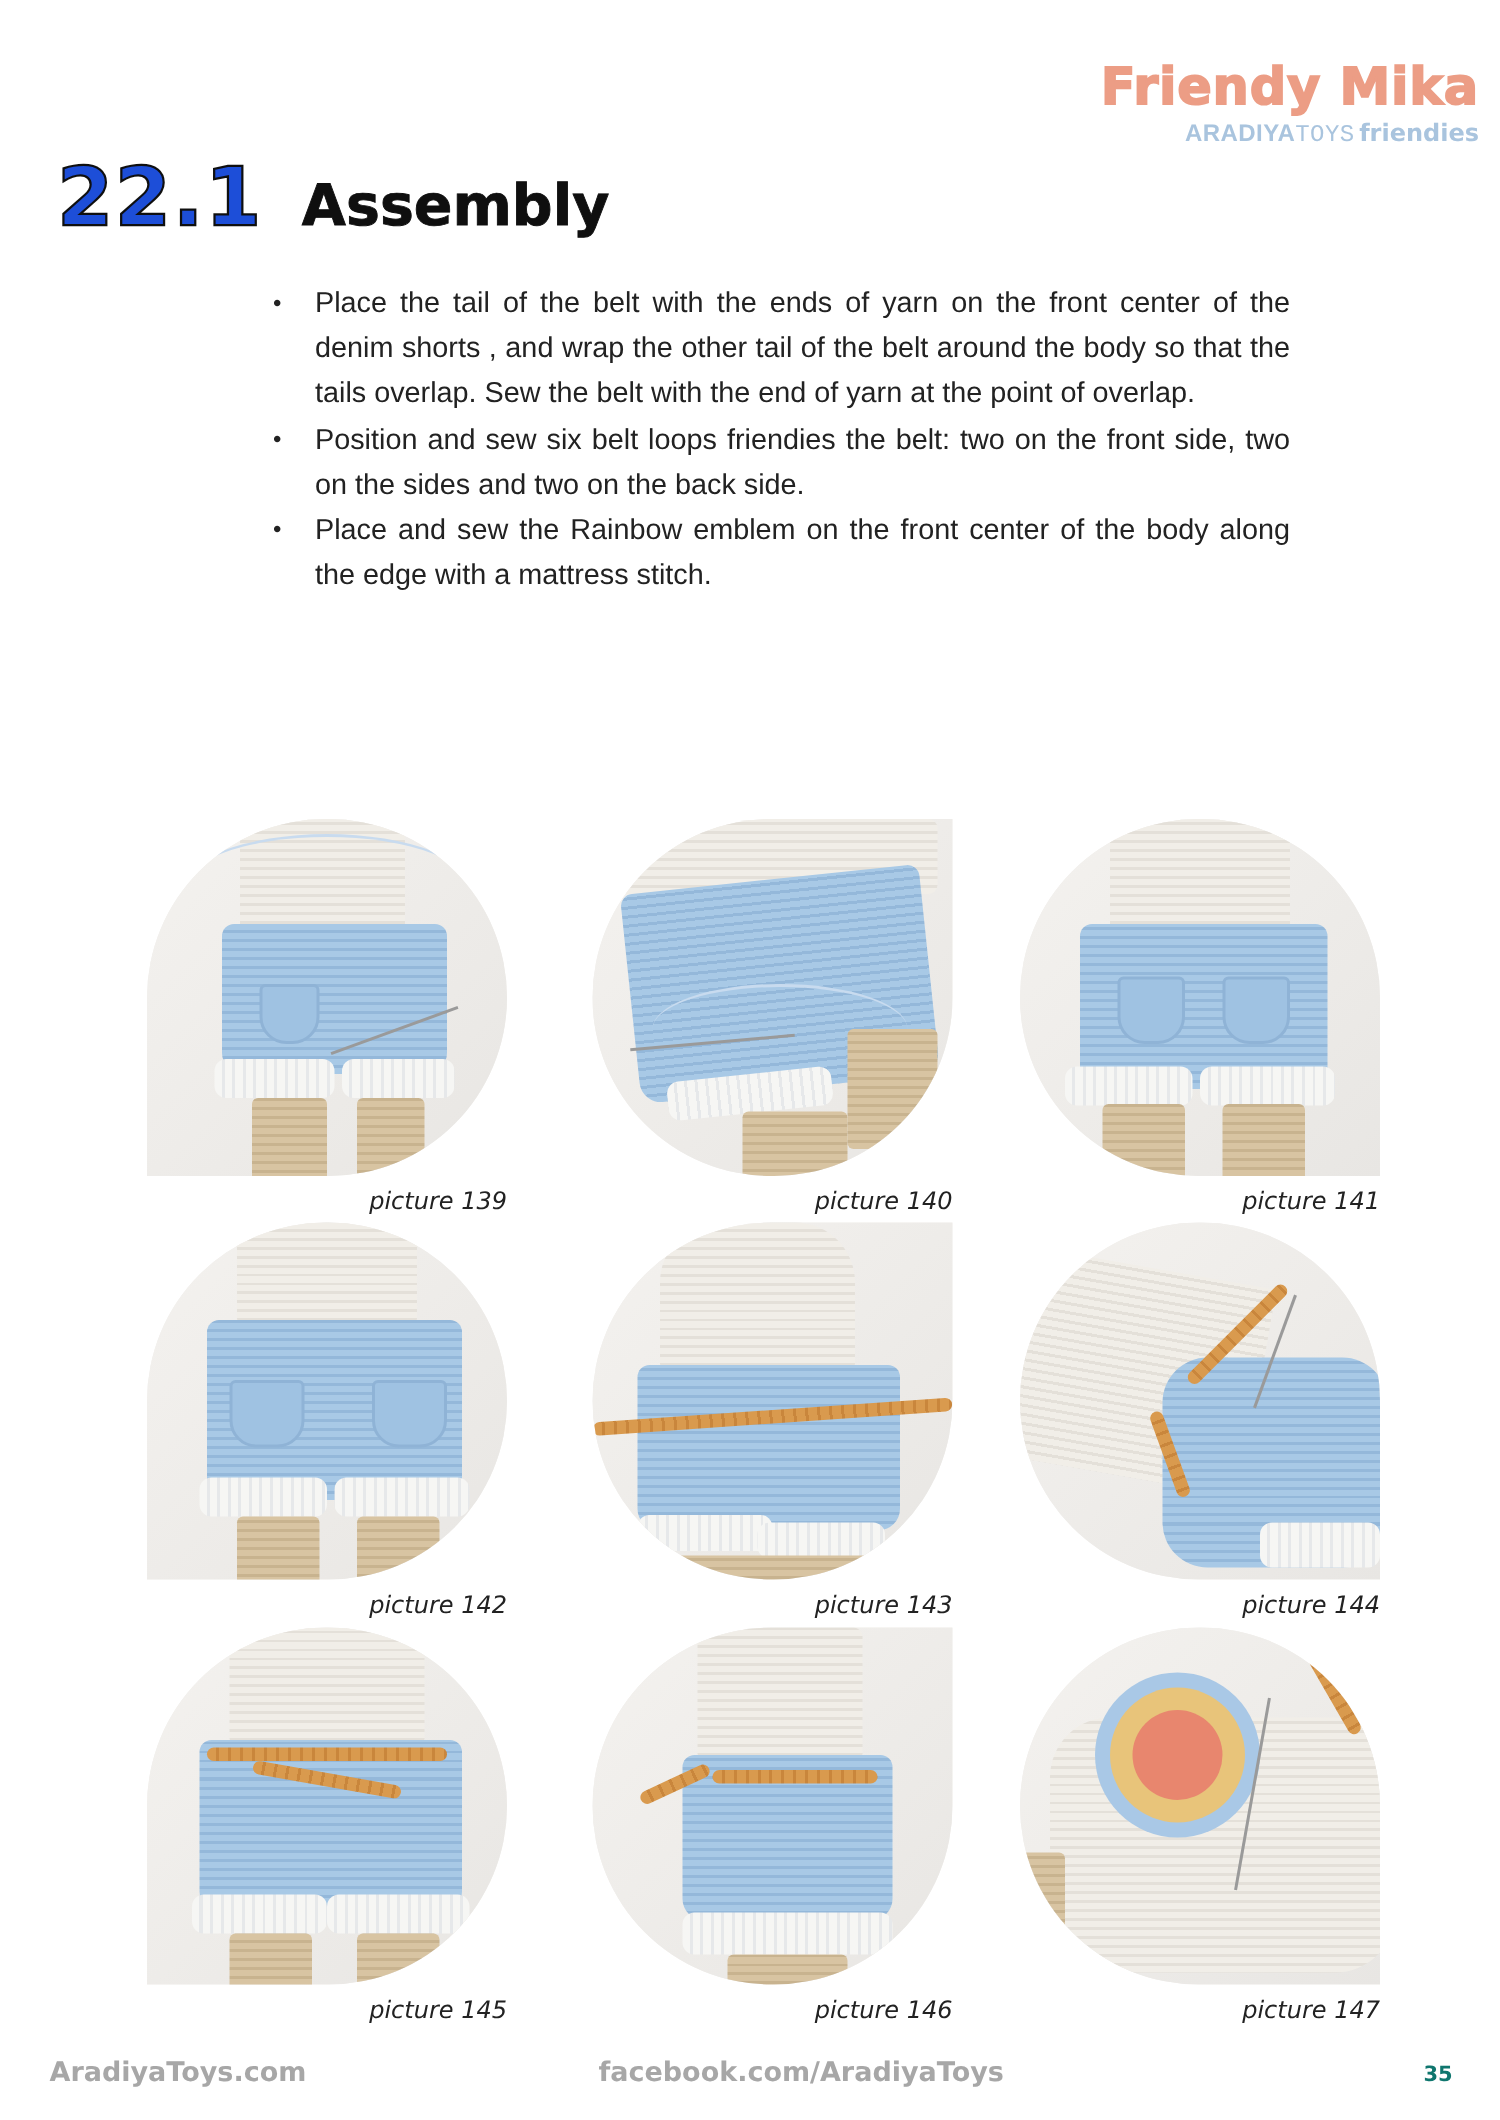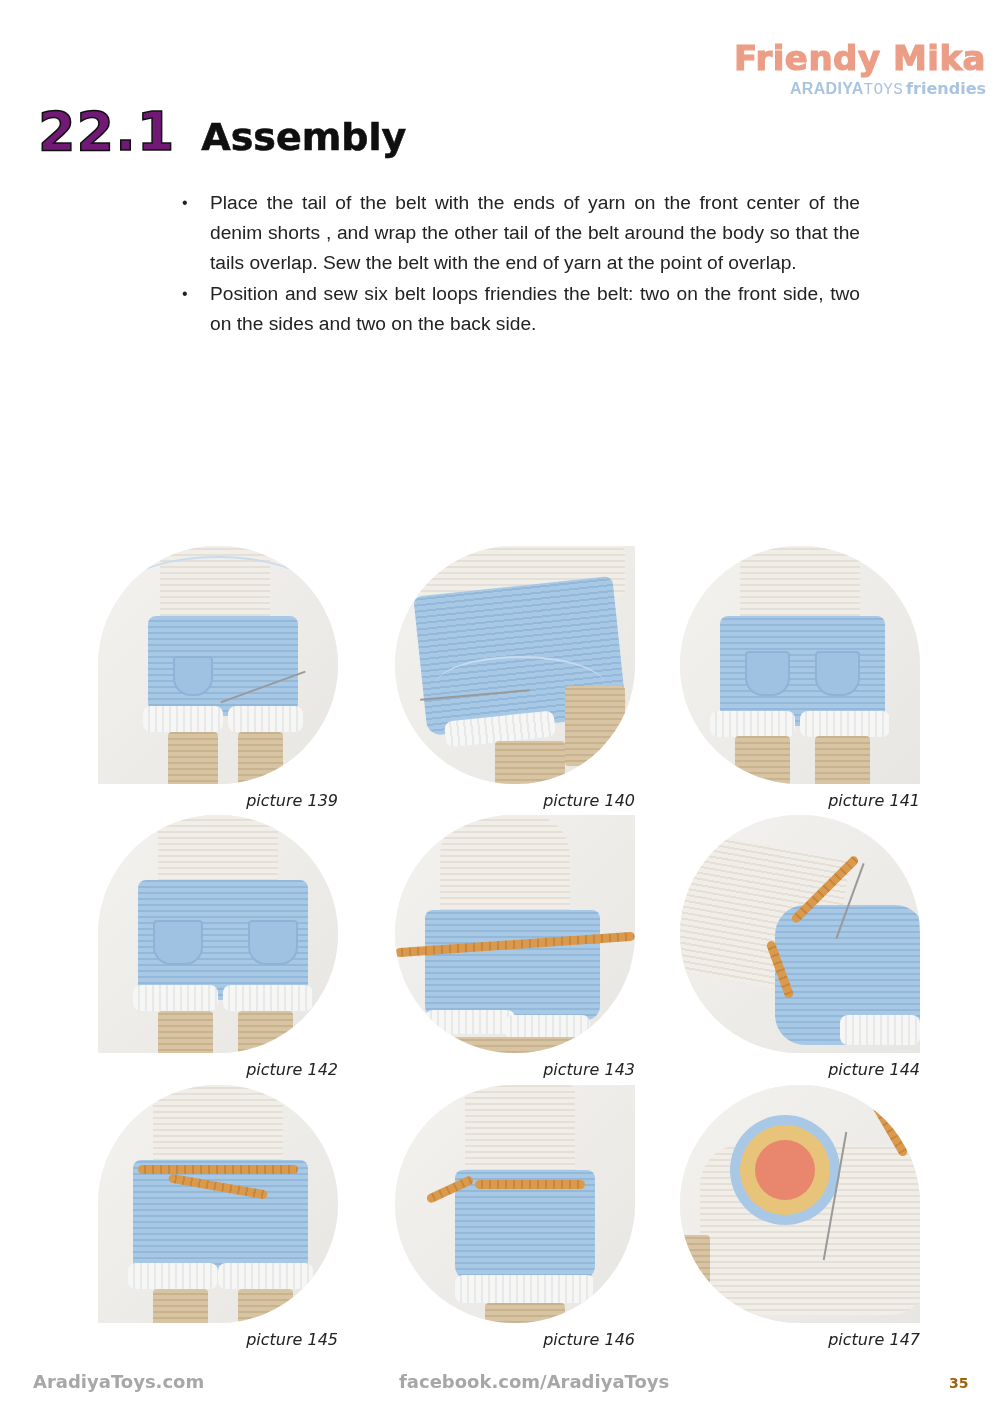--- a/index.html
+++ b/index.html
@@ -13,21 +13,21 @@
     letter-spacing: 0.5px; line-height: 38px; color: #ec9d85;
     -webkit-text-stroke: 1.2px #ec9d85;
   }
   .brand-sub { margin-top: 2px; font-size: 16px; line-height: 20px; color: #a9c4de; }
   .brand-sub .b1 { font-family: "Liberation Sans", sans-serif; font-weight: 700; letter-spacing: 0.3px; }
   .brand-sub .b2 { font-family: Liberation Mono, monospace; font-weight: 400; letter-spacing: 0.3px; }
   .brand-sub .b3 { font-family: "DejaVu Sans", sans-serif; font-weight: 700; margin-left: 3px; }
 
   
   .heading { position: absolute; left: 38px; top: 100px; display: flex; align-items: baseline; }
-  .heading .num { font-family: "DejaVu Sans", sans-serif; font-weight: 900; font-size: 54px; letter-spacing: 1px; color: #701a75; -webkit-text-stroke: 1.5px #0f0f0f; }
+  .heading .num { font-family: "DejaVu Sans", sans-serif; font-weight: 900; font-size: 54px; letter-spacing: 1px; color: #1d4ed8; -webkit-text-stroke: 1.5px #0f0f0f; }
   .heading .title { margin-left: 26px; font-family: "DejaVu Sans", sans-serif; font-weight: 700; font-size: 38px; color: #0f0f0f; -webkit-text-stroke: 0.6px #0f0f0f; }
 
   
   .instructions { position: absolute; left: 180px; top: 188px; width: 680px; list-style: none; }
   .instructions li {
     position: relative; padding-left: 30px; font-family: "Liberation Sans", sans-serif;
     font-size: 19.2px; line-height: 30.2px; color: #222; text-align: justify;
   }
   .instructions li::before { content: "•"; position: absolute; left: 2px; top: 0; font-size: 16px; color: #222; }
 
@@ -53,40 +53,41 @@
   .cuff { position: absolute; background: repeating-linear-gradient(90deg, #f6f6f4 0 5px, #e6e8ea 5px 7px); border-radius: 8px; }
   .leg { position: absolute; background: repeating-linear-gradient(0deg, #d8c4a2 0 4px, #c8b38f 4px 6px); border-radius: 4px; }
   .belt { position: absolute; height: 9px; background: repeating-linear-gradient(90deg, #d99a4e 0 6px, #c9863c 6px 8px); border-radius: 5px; }
   .pocket { position: absolute; background: #9fc2e2; border: 2px solid #8fb3d6; border-radius: 4px 4px 18px 18px; }
   .thread { position: absolute; border-top: 2px solid #c8dbef; border-radius: 50%; }
   .needle { position: absolute; height: 2px; background: #9a9a9a; }
 
   
   .footer-left { position: absolute; left: 33px; top: 1371px; font-family: "DejaVu Sans", sans-serif; font-weight: 700; font-size: 18px; color: #a7a7a7; }
   .footer-mid { position: absolute; left: 399px; top: 1371px; font-family: "DejaVu Sans", sans-serif; font-weight: 700; font-size: 18px; color: #a7a7a7; }
-  .page-num { position: absolute; left: 949px; top: 1375px; font-family: "DejaVu Sans", sans-serif; font-weight: 700; font-size: 14px; color: #a16207; }
+  .page-num { position: absolute; left: 949px; top: 1375px; font-family: "DejaVu Sans", sans-serif; font-weight: 700; font-size: 14px; color: #0f766e; }
 </style>
 </head>
 <body>
 
 <div class="brand">
   <div class="brand-title">Friendy Mika</div>
   <div class="brand-sub">
     <span class="b1">ARADIYA</span><span class="b2">TOYS</span><span class="b3">friendies</span>
   </div>
 </div>
 
 <div class="heading">
   <span class="num">22.1</span>
   <span class="title">Assembly</span>
 </div>
 
 <ul class="instructions">
   <li>Place the tail of the belt with the ends of yarn on the front center of the denim shorts , and wrap the other tail of the belt around the body so that the tails overlap. Sew the belt with the end of yarn at the point of overlap.</li>
   <li>Position and sew six belt loops friendies the belt: two on the front side, two on the sides and two on the back side.</li>
+  <li>Place and sew the Rainbow emblem on the front center of the body along the edge with a mattress stitch.</li>
 </ul>
 
 <div class="grid">
 
   <figure class="cell c1" style="left:0; top:0;">
     <div class="photo" title="Sewing pockets onto blue crocheted shorts with light blue yarn and needle">
       <div class="bg"></div>
       <div class="torso" style="left:62px; top:0; width:110px; height:80px;"></div>
       <div class="shorts" style="left:50px; top:70px; width:150px; height:100px;"></div>
       <div class="pocket" style="left:75px; top:110px; width:40px; height:40px;"></div>

